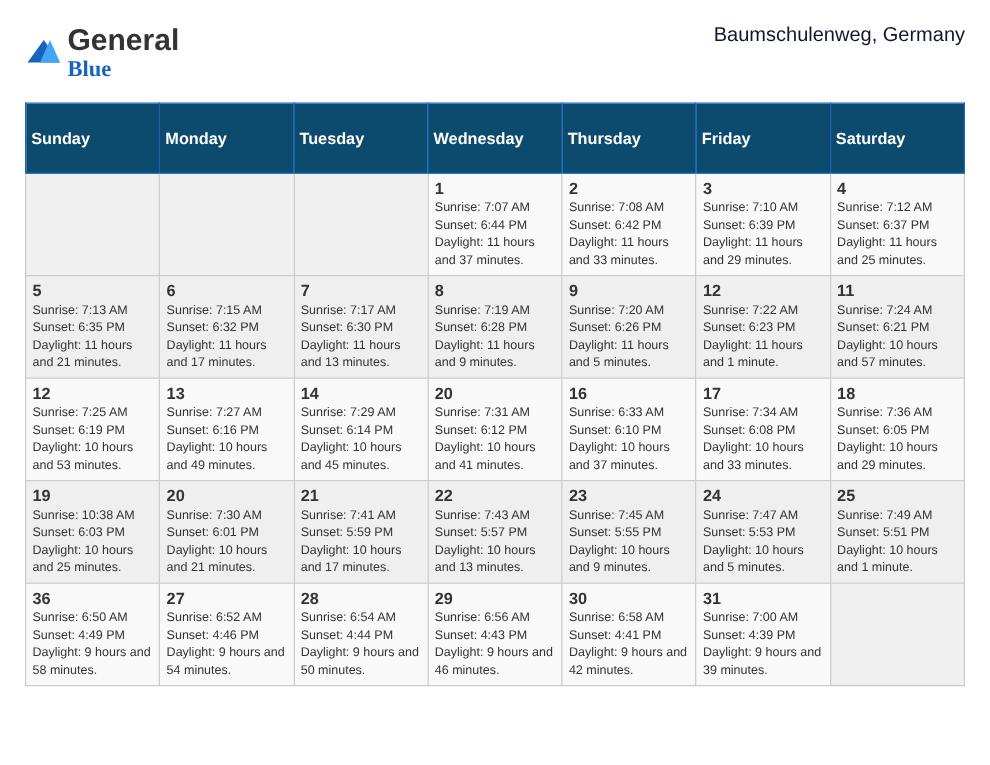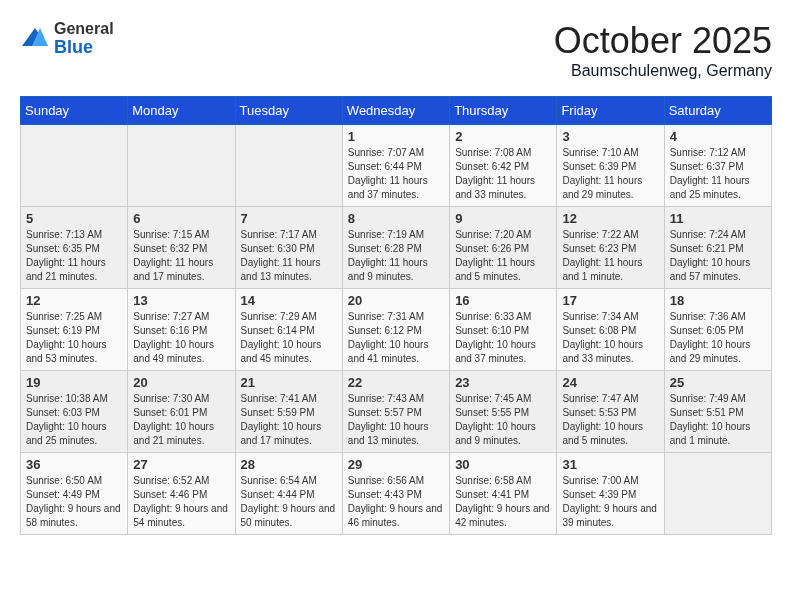--- a/index.html
+++ b/index.html
@@ -19,28 +19,29 @@
     .logo {
       display: flex;
       align-items: center;
     }
     .logo-text {
       display: flex;
       flex-direction: column;
       line-height: 1.1;
     }
     .logo-general {
-      font-size: 16px;
+      font-size: 24px;
       font-weight: bold;
       color: #333;
     }
     .logo-blue {
       font-size: 18px;
       font-weight: bold;
       color: #1565c0;
+      font-family: Liberation Serif, serif;
     }
     .logo-icon {
       width: 30px;
       height: 30px;
       margin-right: 4px;
     }
     .title-block {
       text-align: right;
     }
     .calendar-title {
@@ -51,25 +52,25 @@
     .calendar-subtitle {
       font-size: 16px;
       color: #0f172a;
       text-align: right;
     }
     table {
       width: 100%;
       border-collapse: collapse;
     }
     thead th {
-      background-color: #1d4ed8;
+      background-color: #0c4a6e;
       color: #fff;
       font-size: 13px;
-      font-weight: normal;
-      padding: 6px 4px;
+      font-weight: bold;
+      padding: 20px 4px;
       text-align: left;
       border: 1px solid #1565c0;
     }
     tbody td {
       border: 1px solid #ccc;
       vertical-align: top;
       padding: 4px 5px;
       width: calc(100% / 7);
       min-height: 80px;
       font-size: 10.5px;
@@ -106,21 +107,20 @@
       <rect x="0" y="0" width="30" height="30" fill="white"></rect>
       <polygon points="15,4 28,22 2,22" fill="#1565c0"></polygon>
       <polygon points="20,4 28,22 12,22" fill="#42a5f5"></polygon>
     </svg>
     <div class="logo-text">
       <span class="logo-general">General</span>
       <span class="logo-blue">Blue</span>
     </div>
   </div>
   <div class="title-block">
-    <div class="calendar-title">October 2025</div>
     <div class="calendar-subtitle">Baumschulenweg, Germany</div>
   </div>
 </div>
 
 <table>
   <thead>
     <tr>
     <th>Sunday</th>
         <th>Monday</th>
         <th>Tuesday</th>

